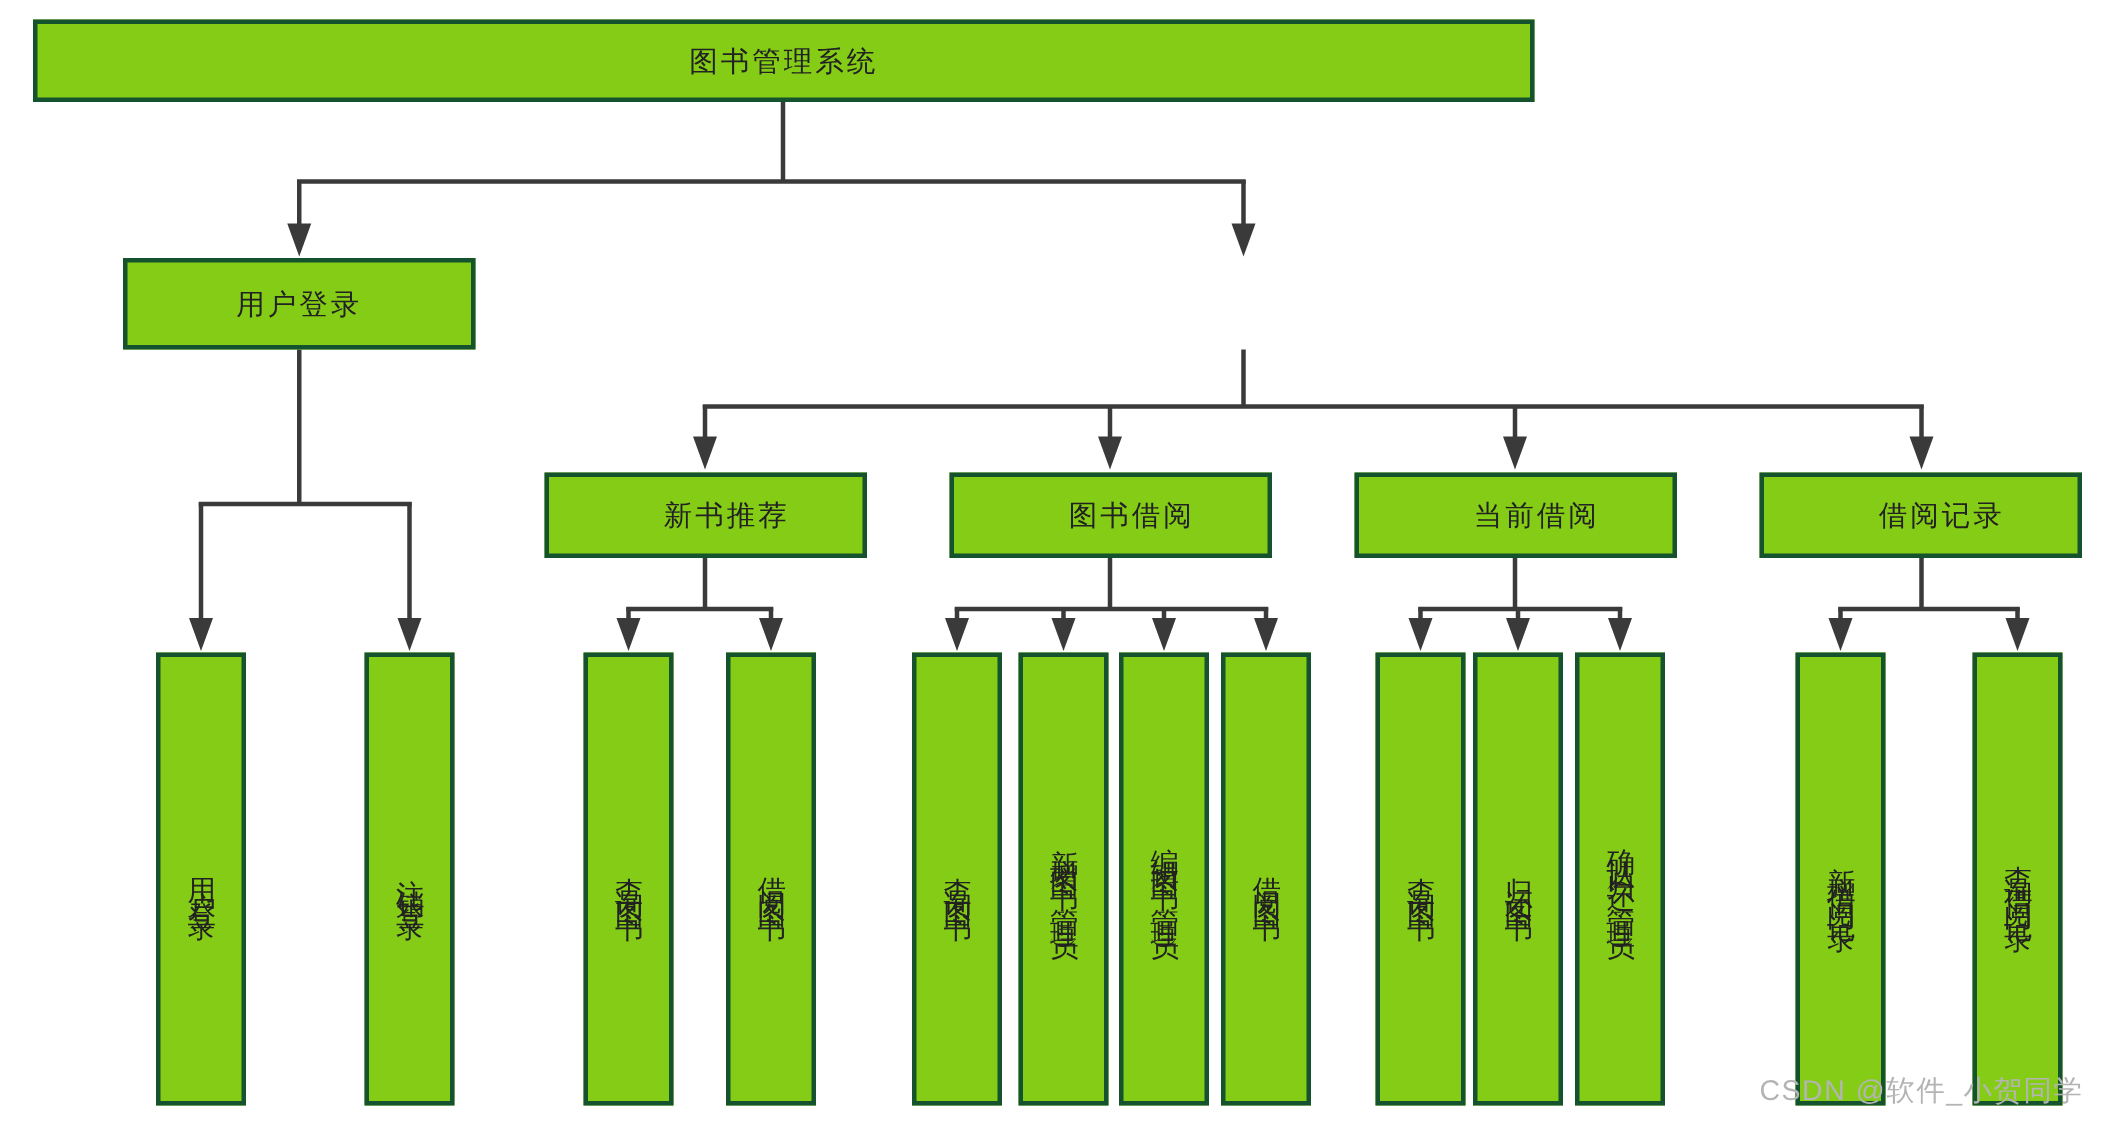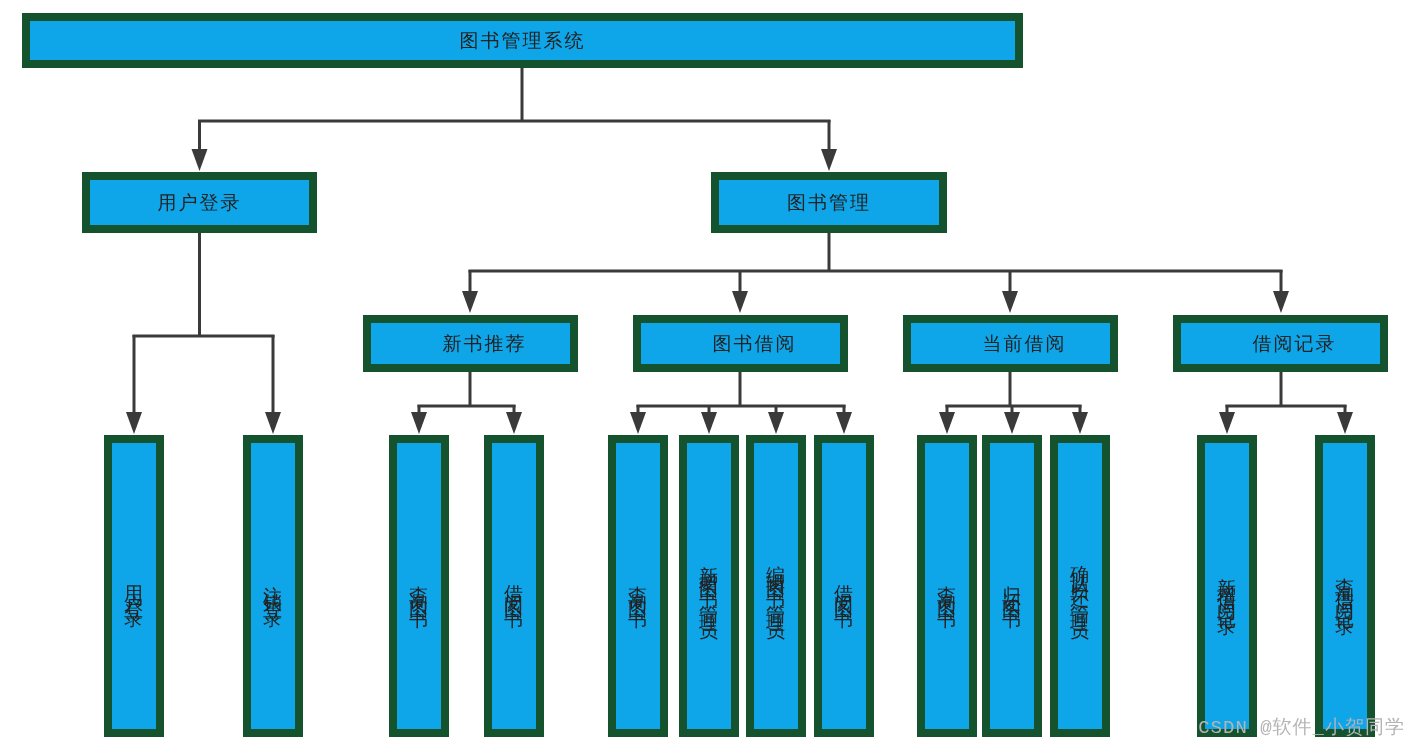--- a/index.html
+++ b/index.html
@@ -17,22 +17,22 @@
   }
   #connector-layer {
     position: absolute;
     left: 0;
     top: 0;
     z-index: 1;
   }
   .node {
     position: absolute;
     box-sizing: border-box;
-    background: #0ea5e9;
-    border: 8px solid #14532d;
+    background: #84cc16;
+    border: 3px solid #14532d;
     display: flex;
     align-items: center;
     justify-content: center;
     color: #222222;
     z-index: 2;
   }
   .node .h-label {
     font-size: 19px;
     letter-spacing: 2px;
     white-space: nowrap;
@@ -47,27 +47,26 @@
     text-orientation: mixed;
     font-size: 19px;
     letter-spacing: 8px;
     line-height: 1;
   }
   .lvl2 { top: 172px; height: 61px; }
   .lvl3 { top: 315px; height: 57px; width: 215px; padding-left: 28px; }
   #watermark {
     position: absolute;
     top: 714px;
-    right: 0;
+    right: 16px;
     font-size: 19px;
     color: #b4b4b4;
     letter-spacing: 1px;
     z-index: 5;
     white-space: nowrap;
-    font-family: Liberation Mono, monospace;
   }
 </style>
 </head>
 <body>
 
 <div id="canvas">
 
   <svg id="connector-layer" width="1405" height="747" viewBox="0 0 1405 747">
     <g stroke="#3a3a3a" stroke-width="3" fill="none">
 
@@ -151,23 +150,20 @@
     </g>
   </svg>
 
   <div class="node" style="left:22px; top:13px; width:1001px; height:55px;">
     <span class="h-label">图书管理系统</span>
   </div>
 
   <div class="node lvl2" style="left:82px; width:235px;">
     <span class="h-label">用户登录</span>
   </div>
-  <div class="node lvl2" style="left:711px; width:236px;">
-    <span class="h-label">图书管理</span>
-  </div>
 
   <div class="node lvl3" style="left:363px;">
     <span class="h-label">新书推荐</span>
   </div>
   <div class="node lvl3" style="left:633px;">
     <span class="h-label">图书借阅</span>
   </div>
   <div class="node lvl3" style="left:903px;">
     <span class="h-label">当前借阅</span>
   </div>

